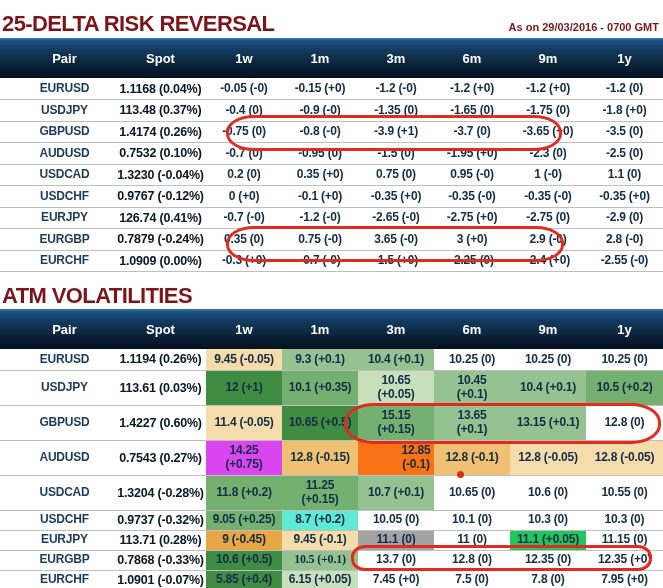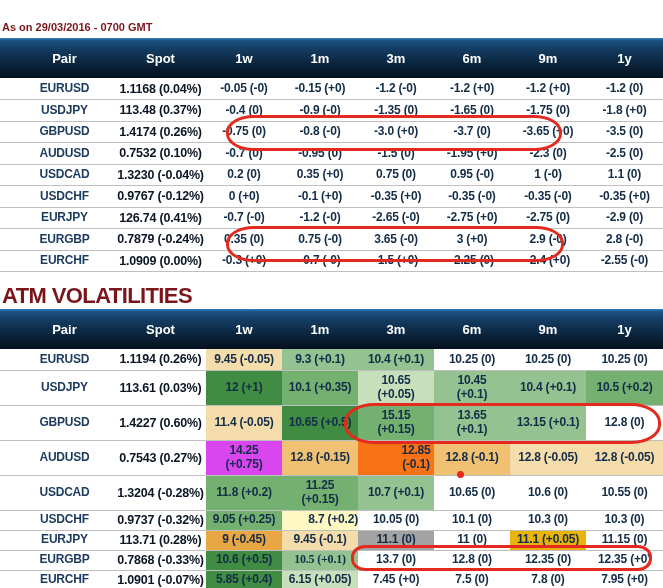--- a/index.html
+++ b/index.html
@@ -41,20 +41,21 @@
   #ann-atm-gbpusd{left:344px;top:403px;width:317px;height:41px;border-radius:30px/19px;}
   #ann-atm-eurgbp{left:351px;top:545px;width:301px;height:26px;border-radius:14px/12px;}
   #ann-red-dot{position:absolute;left:457px;top:471px;width:7px;height:7px;border-radius:50%;background:#e42a1e;pointer-events:none;}
 </style>
 </head>
 <body>
 
 <div class="page">
 
   <div class="titlebar">
+    <div class="sec-title">25-DELTA RISK REVERSAL</div>
     <div class="asof">As on 29/03/2016 - 0700 GMT</div>
   </div>
 
   <table class="rr" id="table-0">
     <colgroup>
       <col style="width:115px">
         <col style="width:91px">
       <col style="width:76px">
         <col style="width:76px">
         <col style="width:76px">
@@ -93,21 +94,21 @@
           <td class="val">-1.35 (0)</td>
           <td class="val">-1.65 (0)</td>
           <td class="val">-1.75 (0)</td>
           <td class="val">-1.8 (+0)</td>
         </tr>
         <tr>
           <td class="pair">GBPUSD</td>
           <td class="spot">1.4174 (0.26%)</td>
           <td class="val">-0.75 (0)</td>
           <td class="val">-0.8 (-0)</td>
-          <td class="val">-3.0 (+0)</td>
+          <td class="val">-3.9 (+1)</td>
           <td class="val">-3.7 (0)</td>
           <td class="val">-3.65 (+0)</td>
           <td class="val">-3.5 (0)</td>
         </tr>
         <tr>
           <td class="pair">AUDUSD</td>
           <td class="spot">0.7532 (0.10%)</td>
           <td class="val">-0.7 (0)</td>
           <td class="val">-0.95 (0)</td>
           <td class="val">-1.5 (0)</td>
@@ -249,34 +250,34 @@
 (+0.15)</td>
           <td class="val" style="background: rgb(148, 194, 144);">10.7 (+0.1)</td>
           <td class="val" style="background: rgb(255, 255, 255);">10.65 (0)</td>
           <td class="val" style="background: rgb(255, 255, 255);">10.6 (0)</td>
           <td class="val" style="background: rgb(255, 255, 255);">10.55 (0)</td>
         </tr>
         <tr>
           <td class="pair">USDCHF</td>
           <td class="spot">0.9737 (-0.32%)</td>
           <td class="val" style="background: rgb(116, 177, 112);">9.05 (+0.25)</td>
-          <td class="val" style="background: #fef9c3; text-align: right;">8.7 (+0.2)</td>
+          <td class="val" style="background: #5eead4;">8.7 (+0.2)</td>
           <td class="val" style="background: rgb(255, 255, 255);">10.05 (0)</td>
           <td class="val" style="background: rgb(255, 255, 255);">10.1 (0)</td>
           <td class="val" style="background: rgb(255, 255, 255);">10.3 (0)</td>
           <td class="val" style="background: rgb(255, 255, 255);">10.3 (0)</td>
         </tr>
         <tr>
           <td class="pair">EURJPY</td>
           <td class="spot">113.71 (0.28%)</td>
           <td class="val" style="background: rgb(233, 166, 68);">9 (-0.45)</td>
           <td class="val" style="background: rgb(245, 220, 171);">9.45 (-0.1)</td>
           <td class="val" style="background: #a3a3a3;">11.1 (0)</td>
           <td class="val" style="background: rgb(255, 255, 255);">11 (0)</td>
-          <td class="val" style="background: #eab308;">11.1 (+0.05)</td>
+          <td class="val" style="background: #22c55e;">11.1 (+0.05)</td>
           <td class="val" style="background: rgb(255, 255, 255);">11.15 (0)</td>
         </tr>
         <tr>
           <td class="pair">EURGBP</td>
           <td class="spot">0.7868 (-0.33%)</td>
           <td class="val" style="background: rgb(63, 140, 66);">10.6 (+0.5)</td>
           <td class="val" style="background: rgb(148, 194, 144); font-family: Liberation Serif, serif;">10.5 (+0.1)</td>
           <td class="val" style="background: rgb(255, 255, 255);">13.7 (0)</td>
           <td class="val" style="background: rgb(255, 255, 255);">12.8 (0)</td>
           <td class="val" style="background: rgb(255, 255, 255);">12.35 (0)</td>

